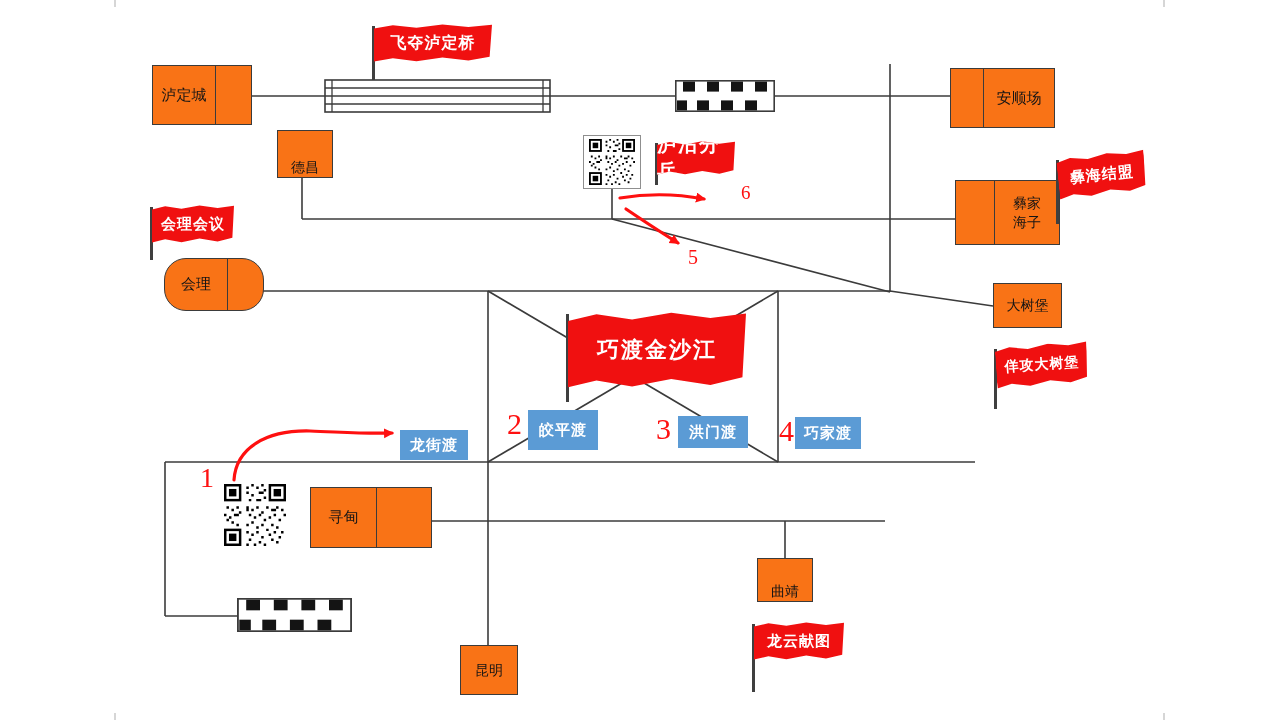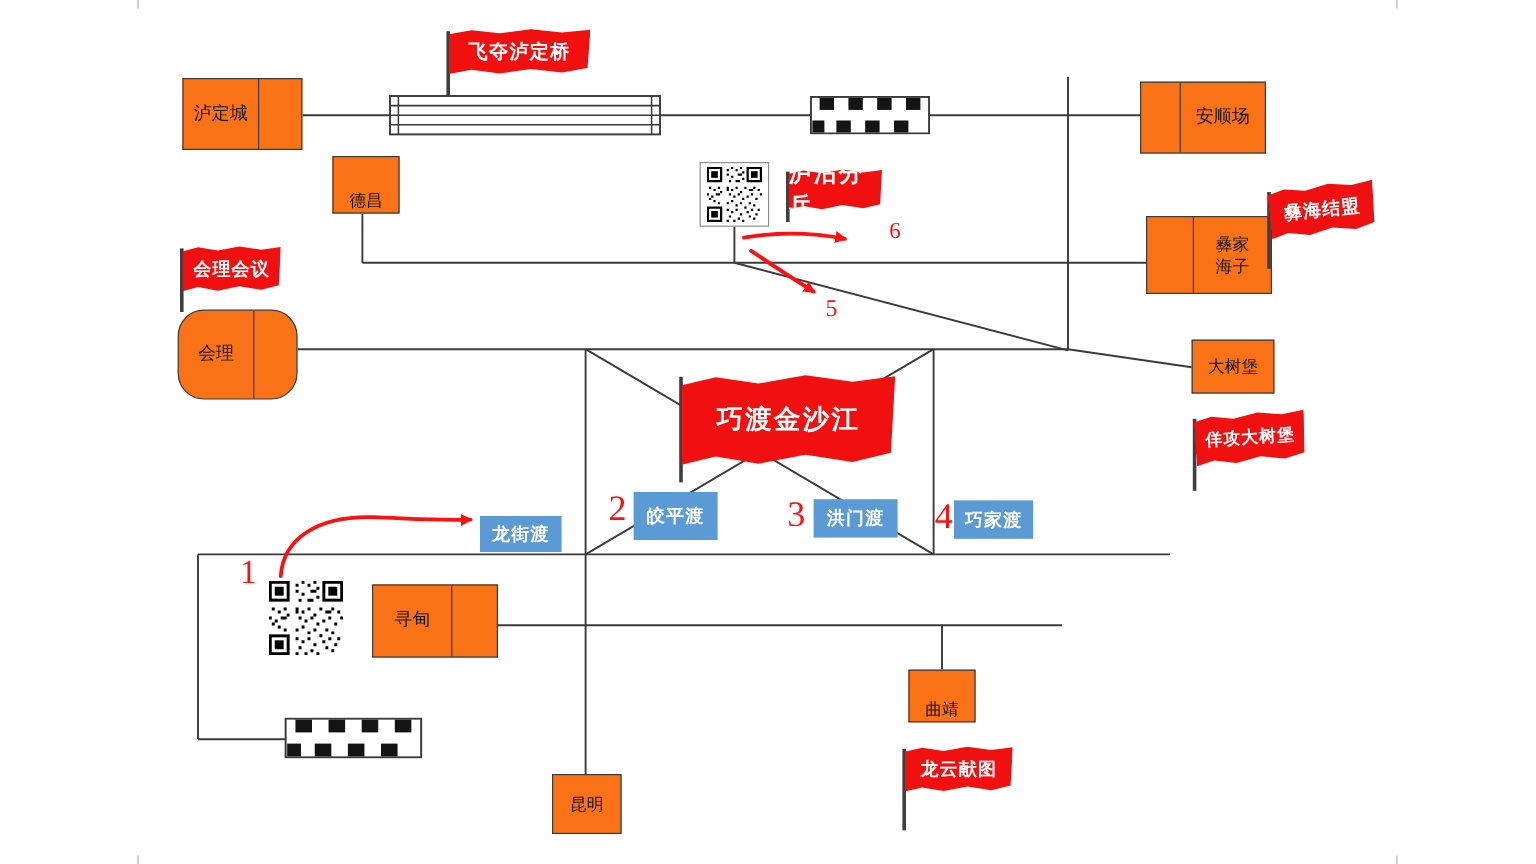--- a/index.html
+++ b/index.html
@@ -137,30 +137,30 @@
   <div class="box" style="left:950px;top:68px;width:105px;height:60px;">
     <div class="cell" style="width:32px;"></div>
     <div class="cell divided" style="flex:1;">安顺场</div>
   </div>
 
   <div class="box" style="left:955px;top:180px;width:105px;height:65px;">
     <div class="cell" style="width:38px;"></div>
     <div class="cell divided" style="flex:1;font-size:14px;padding:0 17px;">彝家海子</div>
   </div>
 
-  <div class="box" style="left:148px;top:258px;width:100px;height:75px;border-radius:22px;">
+  <div class="box" style="left:164px;top:258px;width:100px;height:53px;border-radius:22px;">
     <div class="cell" style="width:62px;">会理</div>
     <div class="cell divided" style="flex:1;"></div>
   </div>
 
   <div class="box" style="left:993px;top:283px;width:69px;height:45px;">
     <div class="cell" style="flex:1;font-size:14px;">大树堡</div>
   </div>
 
-  <div class="box" style="left:310px;top:487px;width:105px;height:61px;">
+  <div class="box" style="left:310px;top:487px;width:122px;height:61px;">
     <div class="cell" style="width:65px;">寻甸</div>
     <div class="cell divided" style="flex:1;"></div>
   </div>
 
 
   <div class="box" style="left:757px;top:558px;width:56px;height:44px;align-items:flex-end;">
     <div class="cell" style="flex:1;font-size:14px;">曲靖</div>
   </div>
 
   <div class="box" style="left:460px;top:645px;width:58px;height:50px;">

